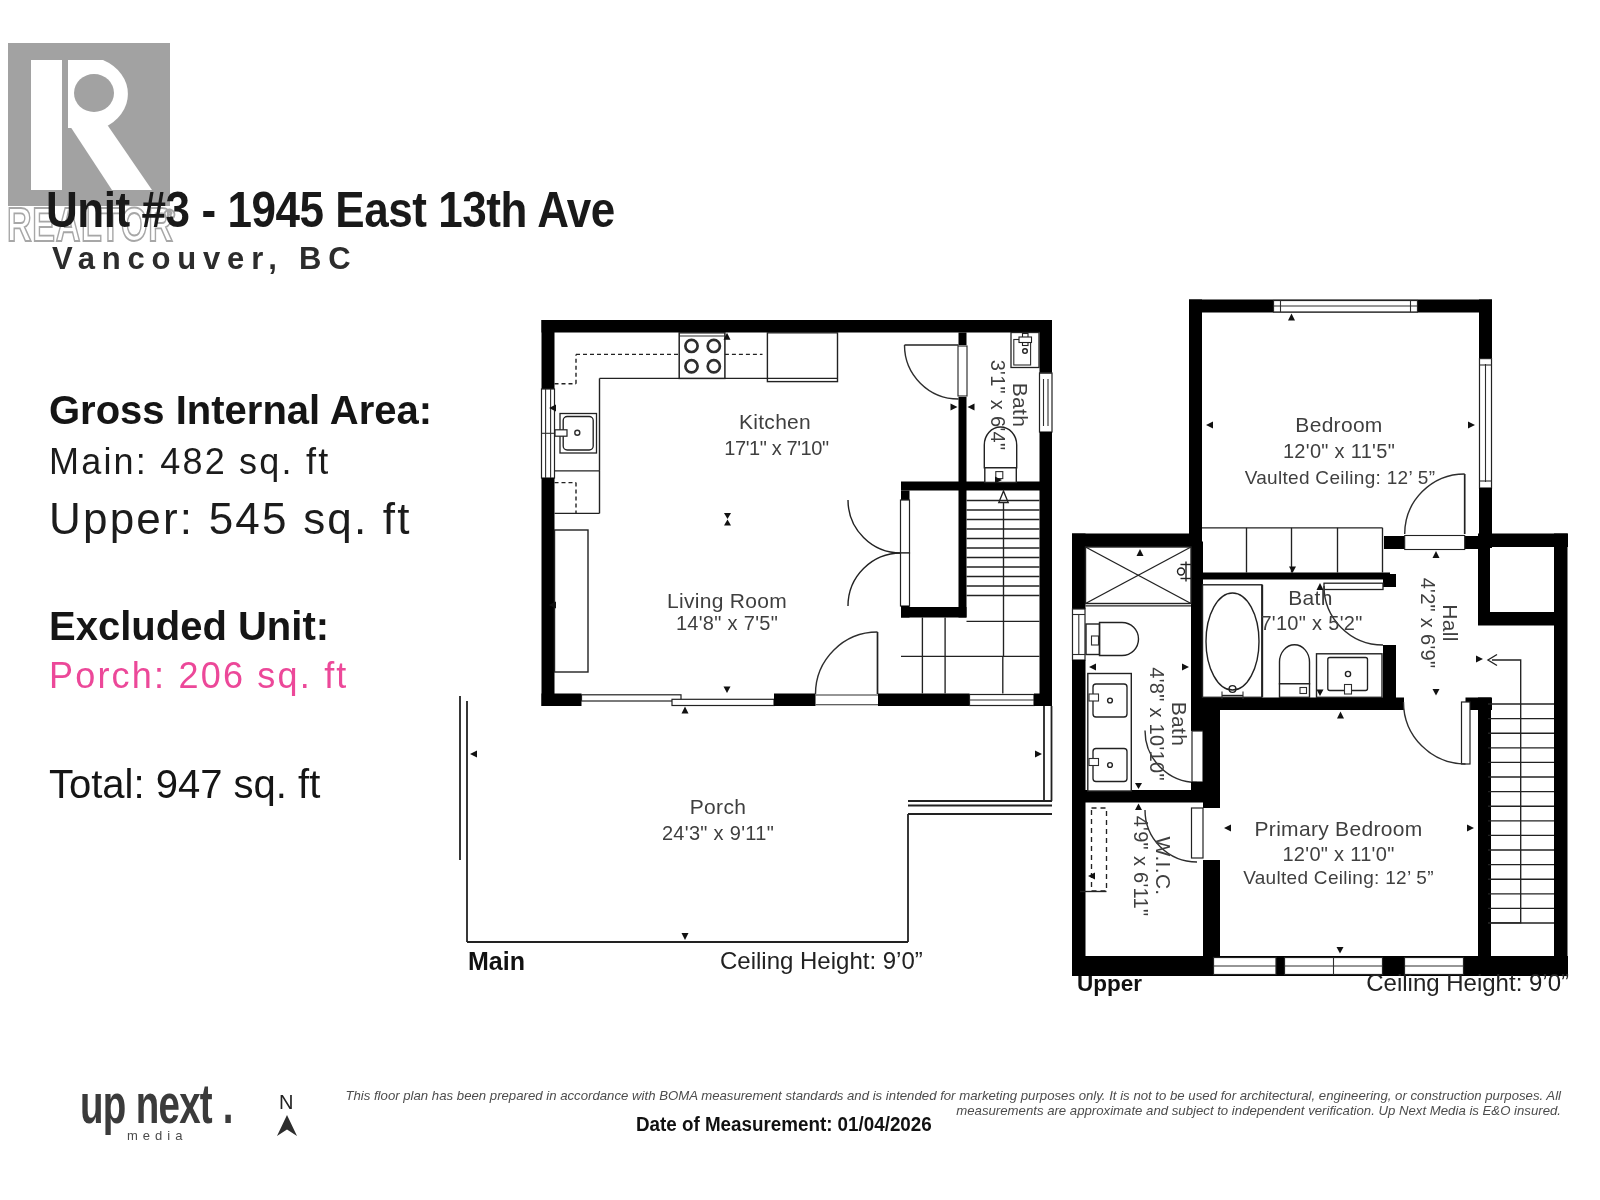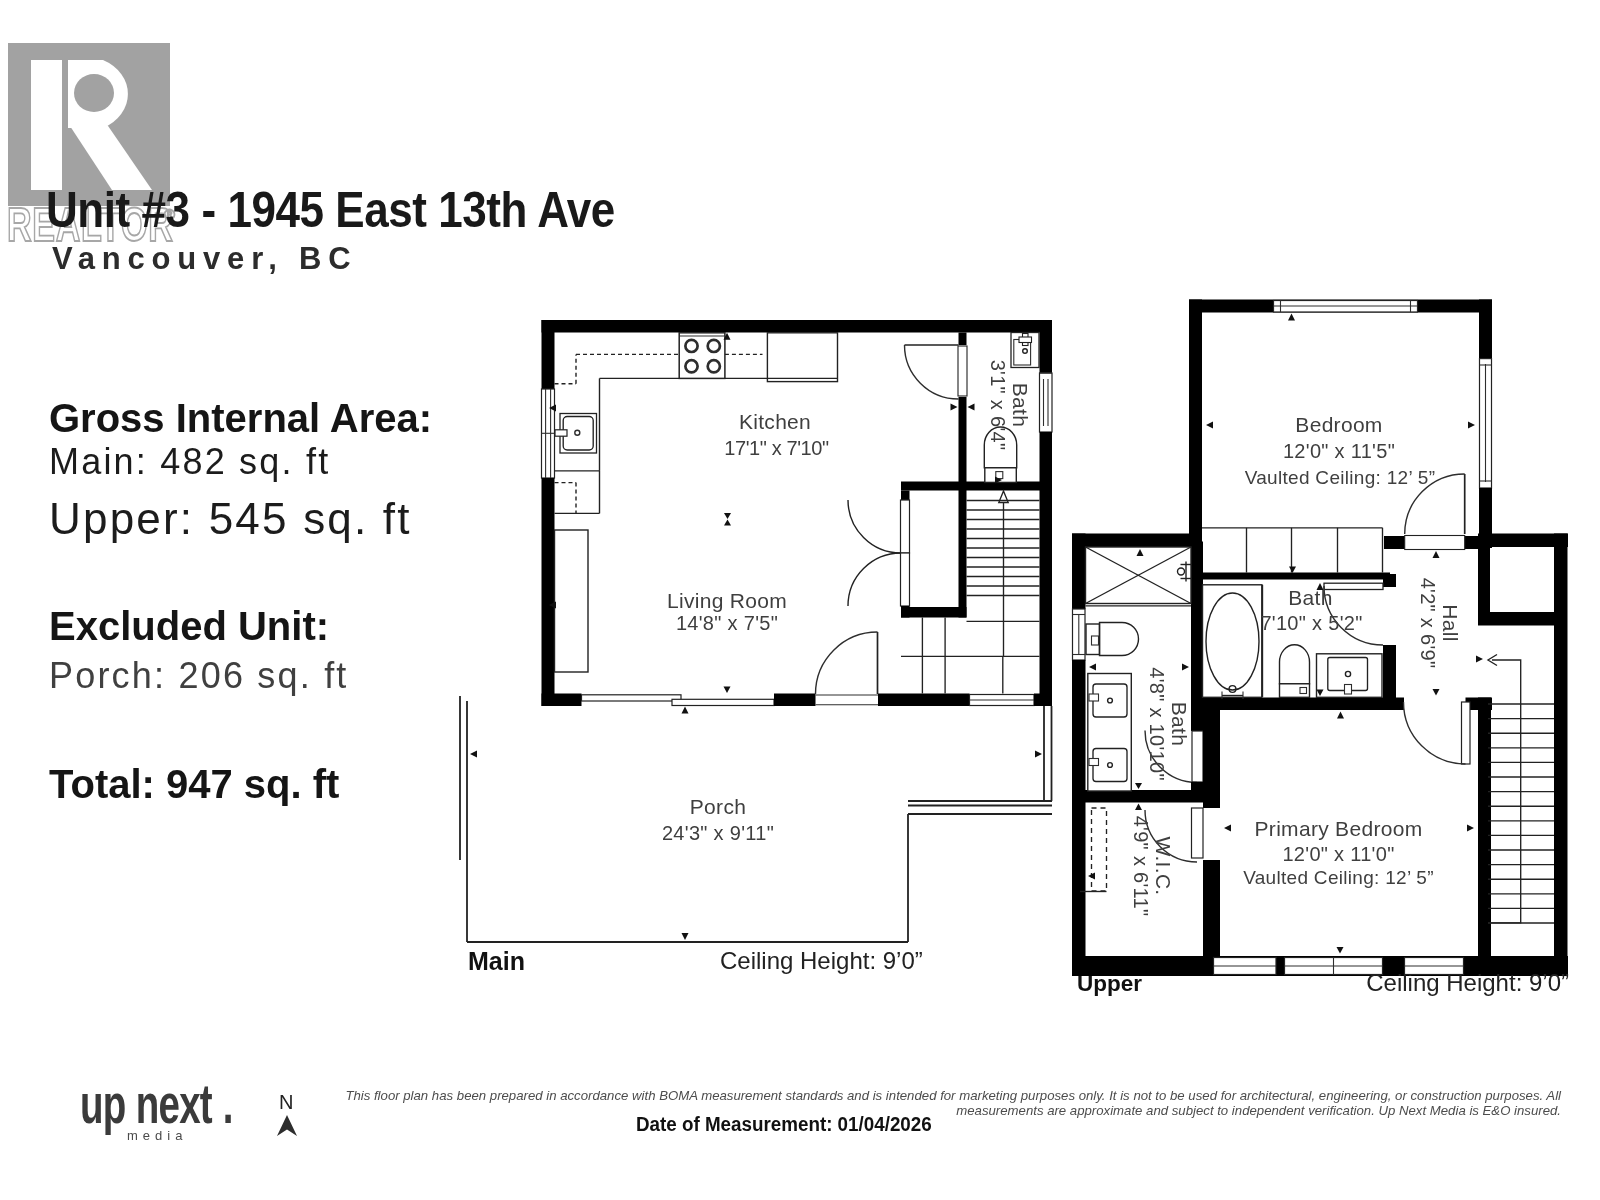--- a/index.html
+++ b/index.html
@@ -19,31 +19,31 @@
 </svg>
 
 <div class="abs" style="left:7px;top:201px;font-size:48px;font-weight:700;letter-spacing:1px;color:transparent;-webkit-text-stroke:1.9px #a7a7a7;transform:scale(0.71,1);transform-origin:0 0;">REALTOR</div>
 
 <div class="abs" style="left:164px;top:207px;font-size:15px;font-weight:400;color:transparent;-webkit-text-stroke:1.1px #a7a7a7;">®</div>
 
 <div class="abs" style="left:46px;top:185px;font-size:50px;font-weight:700;color:#191919;letter-spacing:-0.5px;transform:scale(0.88,1);transform-origin:0 0;">Unit #3 - 1945 East 13th Ave</div>
 
 <div class="abs" style="left:52px;top:243px;font-size:31px;font-weight:700;color:#2c2c2c;letter-spacing:6.8px;">Vancouver, BC</div>
 
-<div class="abs" style="left:49px;top:398px;font-size:40px;font-weight:700;color:#151515;">Gross Internal Area:</div>
+<div class="abs" style="left:49px;top:390px;font-size:40px;font-weight:700;color:#151515;">Gross Internal Area:</div>
 
 <div class="abs" style="left:49px;top:444px;font-size:36px;font-weight:400;color:#1c1c1c;letter-spacing:2.2px;">Main: 482 sq. ft</div>
 
 <div class="abs" style="left:49px;top:497px;font-size:44px;font-weight:400;color:#1c1c1c;letter-spacing:2.2px;">Upper: 545 sq. ft</div>
 
 <div class="abs" style="left:49px;top:606px;font-size:40px;font-weight:700;color:#151515;">Excluded Unit:</div>
 
-<div class="abs" style="left:49px;top:658px;font-size:36px;font-weight:400;color:#404040;letter-spacing:2.2px;">Porch: 206 sq. ft</div>
-
-<div class="abs" style="left:49px;top:764px;font-size:40px;font-weight:700;color:#151515;">Total: 947 sq. ft</div>
+<div class="abs" style="left:49px;top:658px;font-size:36px;font-weight:400;color:#ec4899;letter-spacing:2.2px;">Porch: 206 sq. ft</div>
+
+<div class="abs" style="left:49px;top:764px;font-size:40px;font-weight:400;color:#151515;">Total: 947 sq. ft</div>
 
 <svg class="abs" style="left:0;top:0;" width="1600" height="1200" viewBox="0 0 1600 1200" fill="none">
 
 <g>
       <rect x="541.5" y="320" width="510.5" height="12.5" fill="#000000"></rect>
     </g>
 
 <g>
       <rect x="541.5" y="320" width="13" height="69" fill="#000000"></rect>
     </g>

